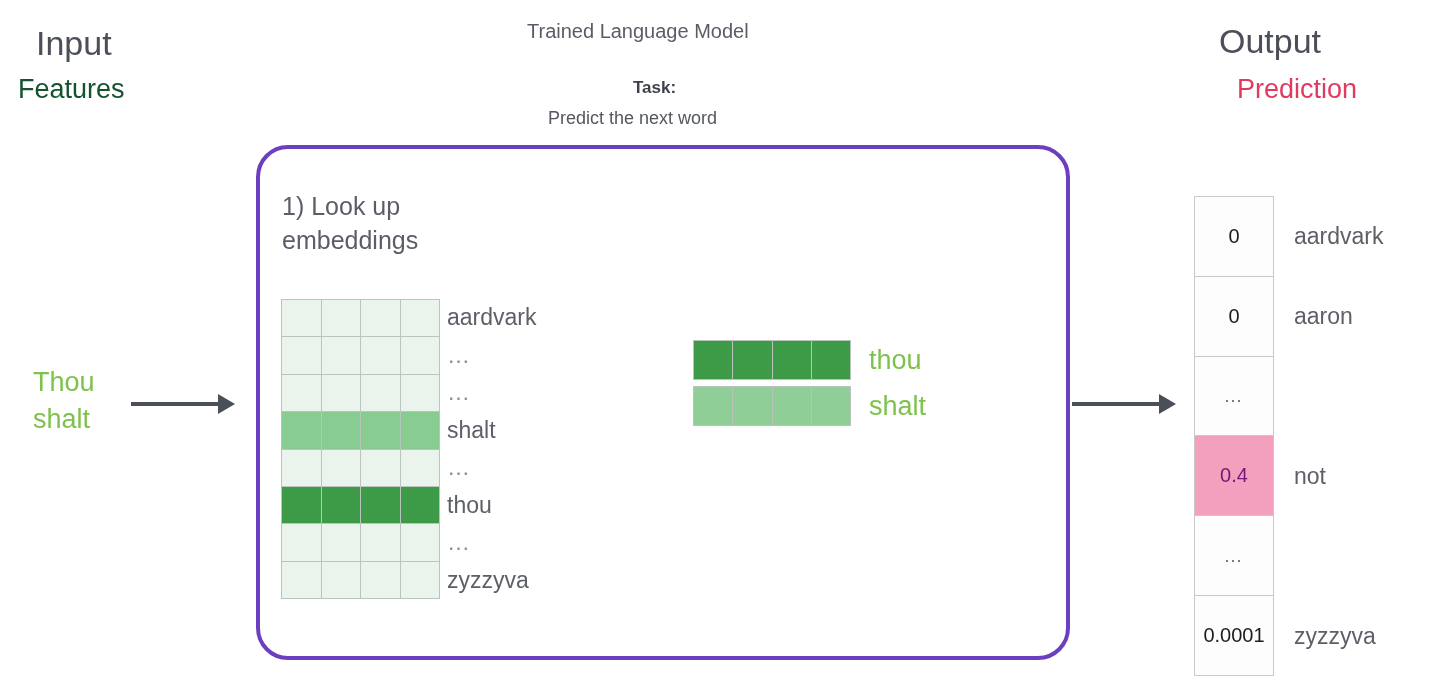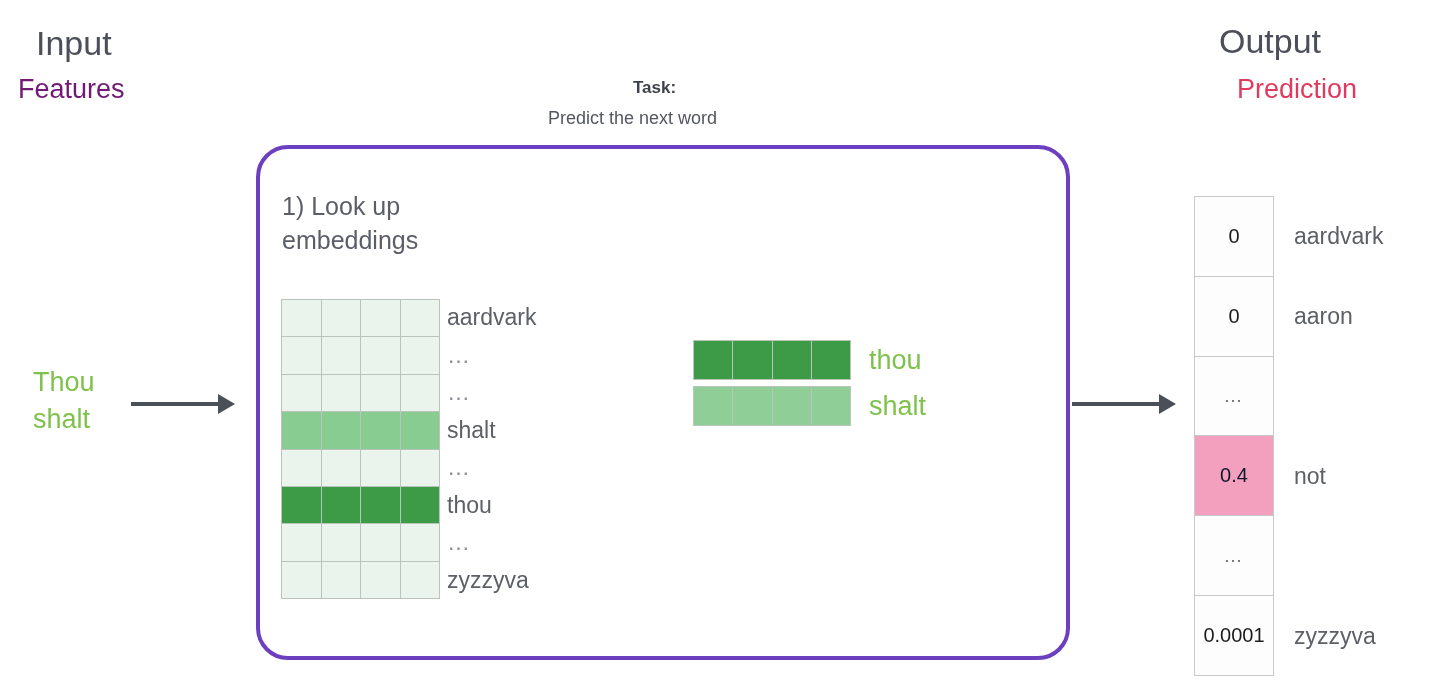--- a/index.html
+++ b/index.html
@@ -156,21 +156,21 @@
     justify-content: center;
     border-bottom: 1px solid #c9c9c9;
     box-sizing: border-box;
     font-size: 20px;
     color: #1c1c1c;
     background: #fdfdfd;
     white-space: nowrap;
   }
   .out-row:last-child { border-bottom: none; }
   .out-row.ellip { color: #6b6e75; letter-spacing: 2px; font-size: 19px; }
-  .out-row.highlight { background: #f2a0bd; color: #0f172a; text-align: center; }
+  .out-row.highlight { background: #f2a0bd; color: #701a75; text-align: center; }
 
   .out-labels {
     display: flex;
     flex-direction: column;
   }
   .out-label {
     flex: 1 1 0;
     display: flex;
     align-items: center;
     font-size: 23px;
@@ -178,22 +178,23 @@
     white-space: nowrap;
     line-height: 1;
   }
 </style>
 </head>
 <body>
 
 <div id="canvas">
 
   <div class="abs hdr-main" style="left:36px; top:26px;">Input</div>
-  <div class="abs hdr-sub" style="left:18px; top:76px; color:#701a75;text-align:right;">Features</div>
-
+  <div class="abs hdr-sub" style="left:18px; top:76px; color:#14532d;text-align:right;">Features</div>
+
+  <div class="abs hdr-center-title" style="left:527px; top:21px;">Trained Language Model</div>
   <div class="abs hdr-task-label" style="left:633px; top:79px;">Task:</div>
   <div class="abs hdr-task-text" style="left:548px; top:109px;">Predict the next word</div>
 
   <div class="abs hdr-main" style="left:1219px; top:24px;">Output</div>
   <div class="abs hdr-sub" style="left:1211px; top:76px; color:#e03a5f;margin-left:26px;">Prediction</div>
 
   <div class="abs input-words" style="left:33px; top:364px; width:110px;">Thou
 shalt</div>
 
   <div>

